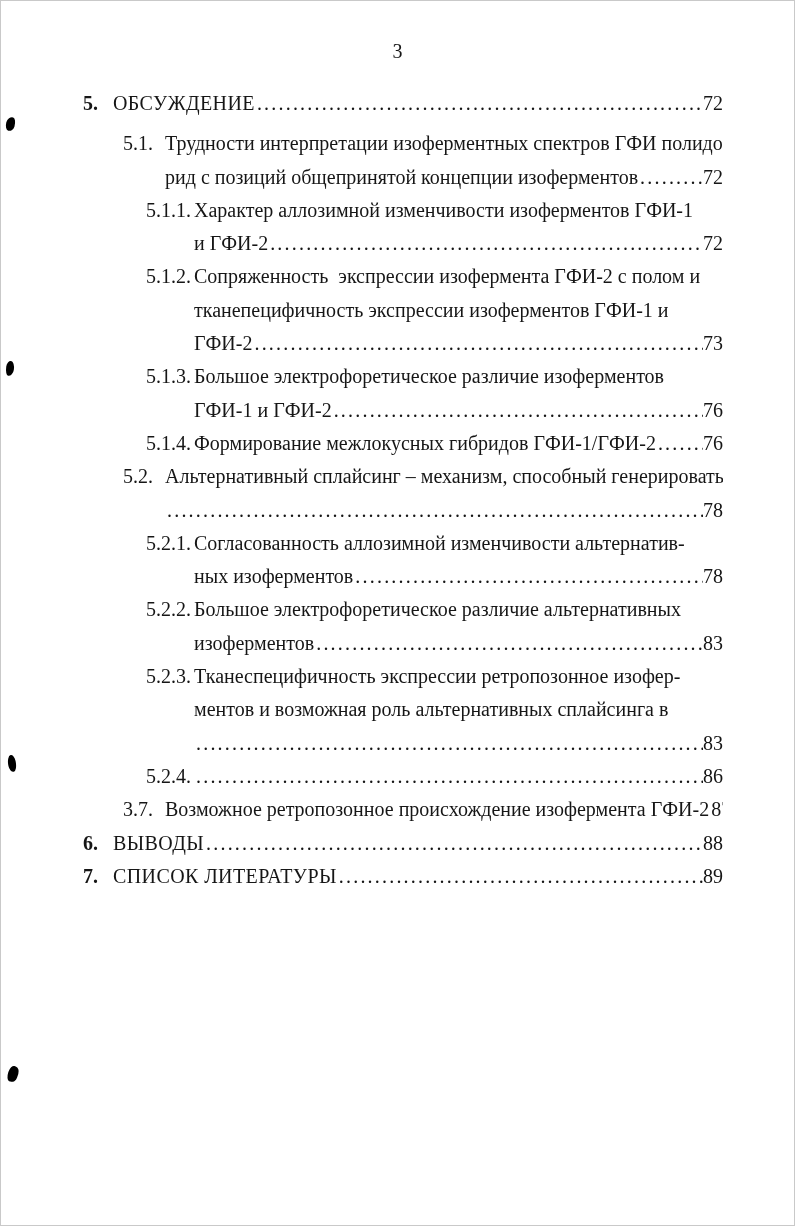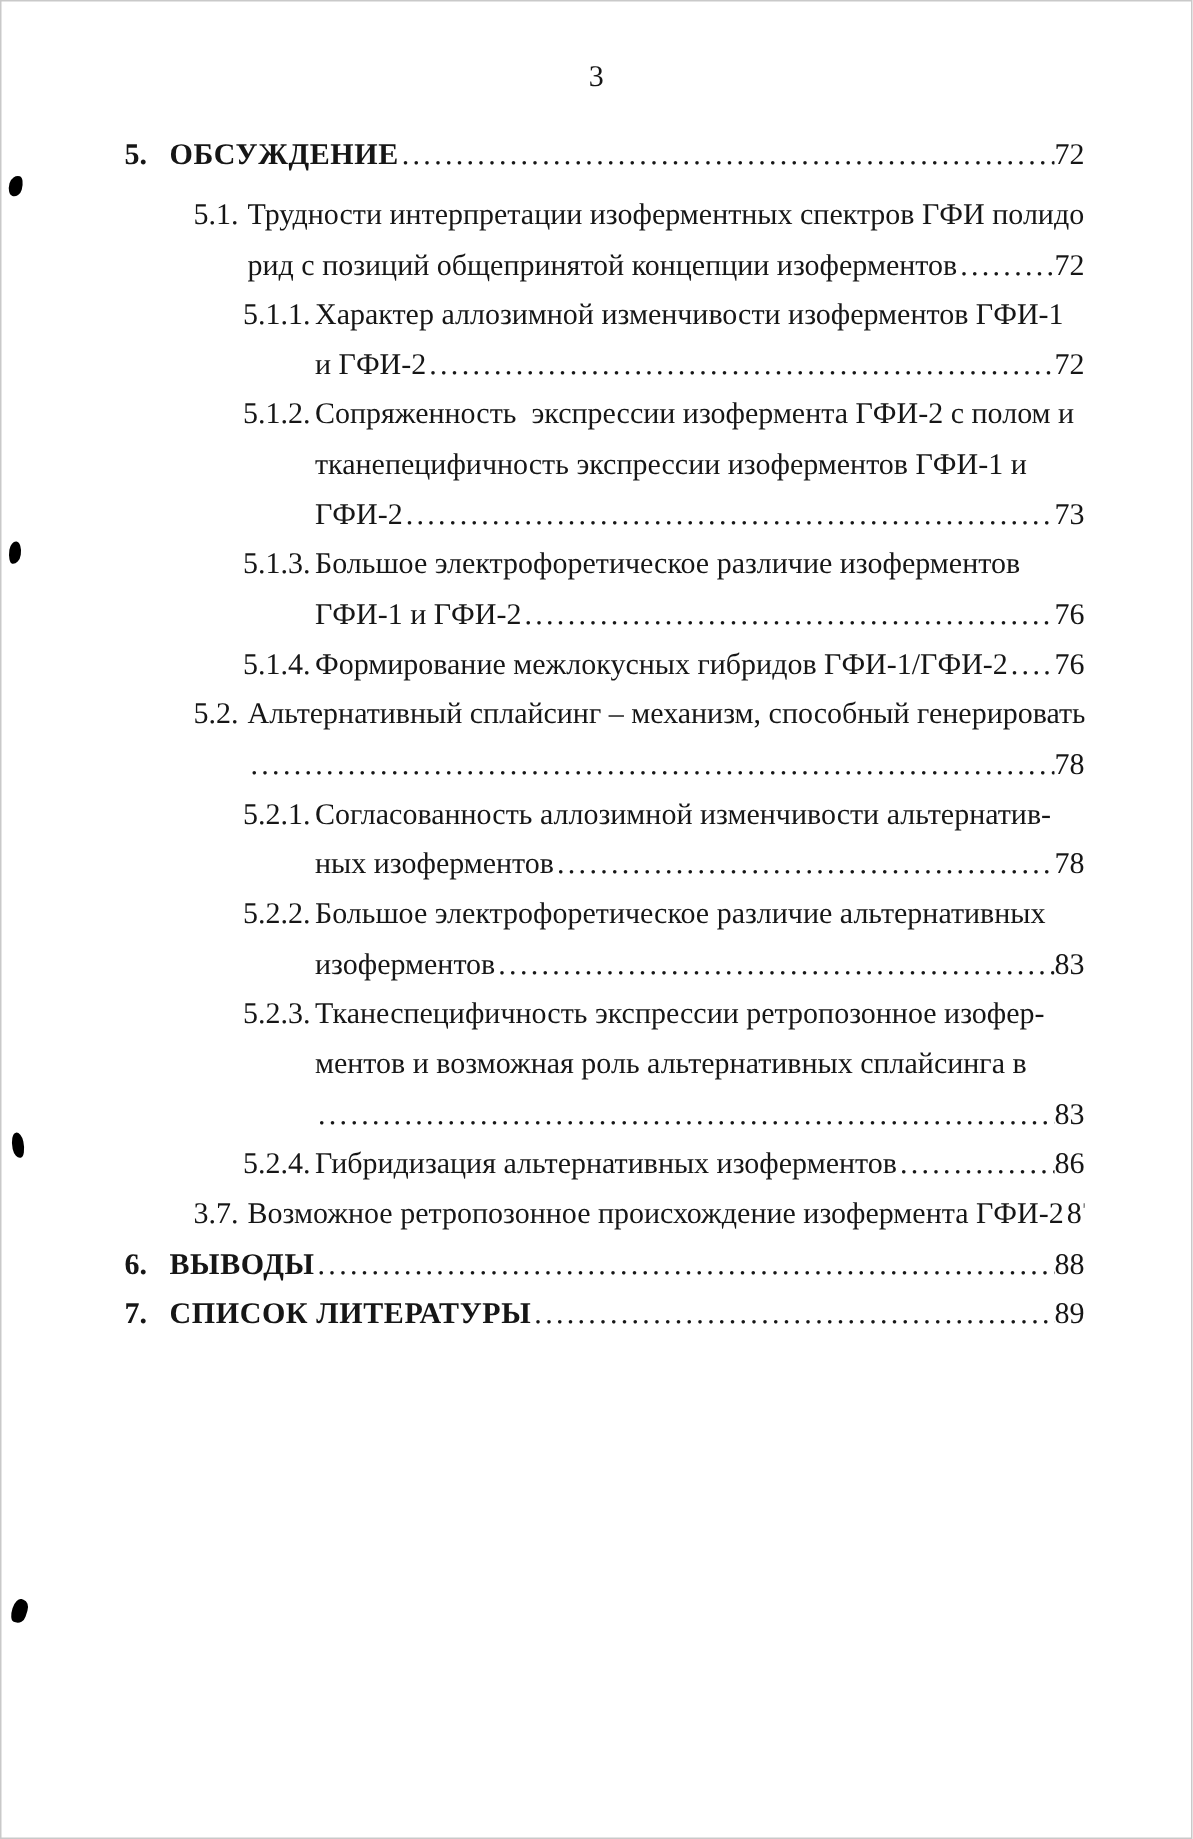--- a/index.html
+++ b/index.html
@@ -31,25 +31,25 @@
     display: flex;
     align-items: baseline;
     height: 33.3px;
     font-size: 20px;
     overflow: hidden;
   }
   .line.first { margin-bottom: 7px; }
   .num { flex-shrink: 0; }
   .lvl1 .num { width: 30px; font-weight: bold; }
   .lvl2 { margin-left: 40px; }
-  .lvl2 .num { width: 42px; text-align: center; }
-  .lvl3 { margin-left: 79px; }
+  .lvl2 .num { width: 42px; }
+  .lvl3 { margin-left: 63px; }
   .lvl3 .num { width: 48px; }
   .txt { white-space: pre; flex-shrink: 0; }
-  .bold .txt { font-weight: bold; letter-spacing: 0.4px; }
+  .bold .txt { font-weight: normal; letter-spacing: 0.4px; }
   .leader {
     flex: 1 1 auto;
     min-width: 0;
     overflow: hidden;
     white-space: nowrap;
     letter-spacing: 2.2px;
     margin-left: 2px;
   }
   .pg { white-space: nowrap; flex-shrink: 0; }
   .smudge { position: absolute; background: #000; }
@@ -172,21 +172,20 @@
     <span class="txt">ментов и возможная роль альтернативных сплайсинга в</span>
 
   </div>
       <div class="line lvl3">
     <span class="num"></span>
     <span class="leader">............................................................................................................................................................................................................................</span>
     <span class="pg">83</span>
   </div>
       <div class="line lvl3">
     <span class="num">5.2.4.</span>
-    <span class="txt">Гибридизация альтернативных изоферментов</span>
     <span class="leader">............................................................................................................................................................................................................................</span>
     <span class="pg">86</span>
   </div>
       <div class="line lvl2">
     <span class="num">3.7.</span>
     <span class="txt">Возможное ретропозонное происхождение изофермента ГФИ-2</span>
     <span class="leader">............................................................................................................................................................................................................................</span>
     <span class="pg">87</span>
   </div>
       <div class="line lvl1 bold">

